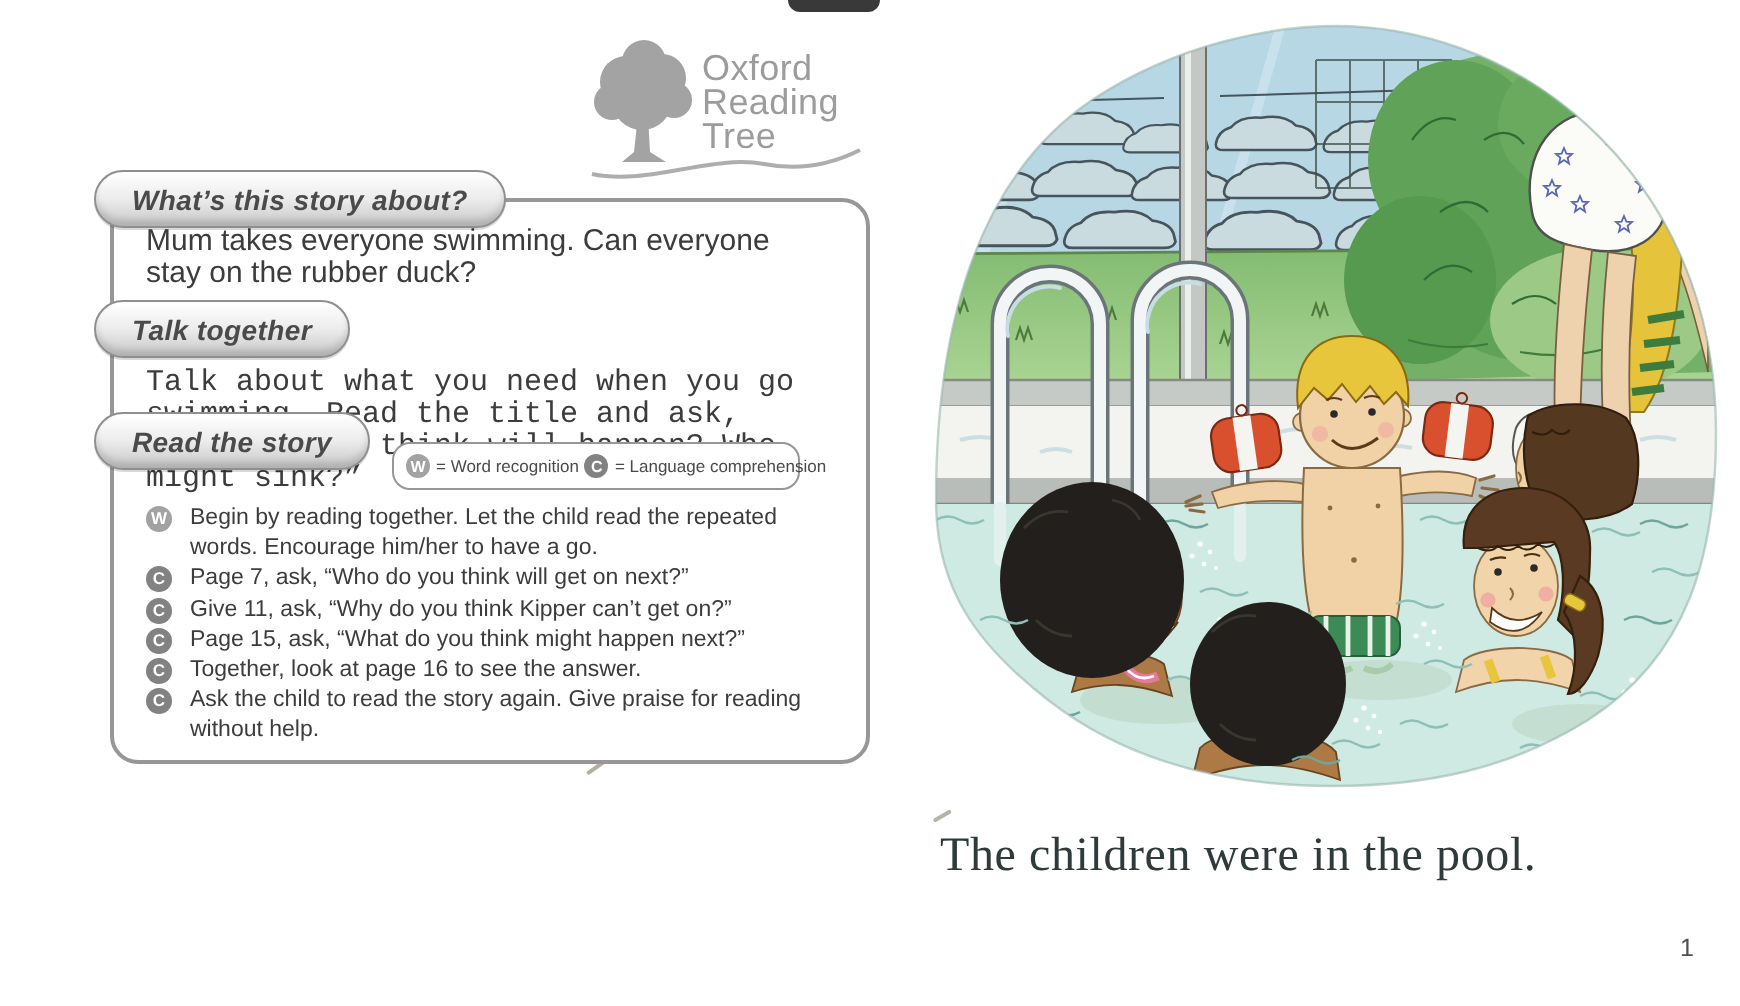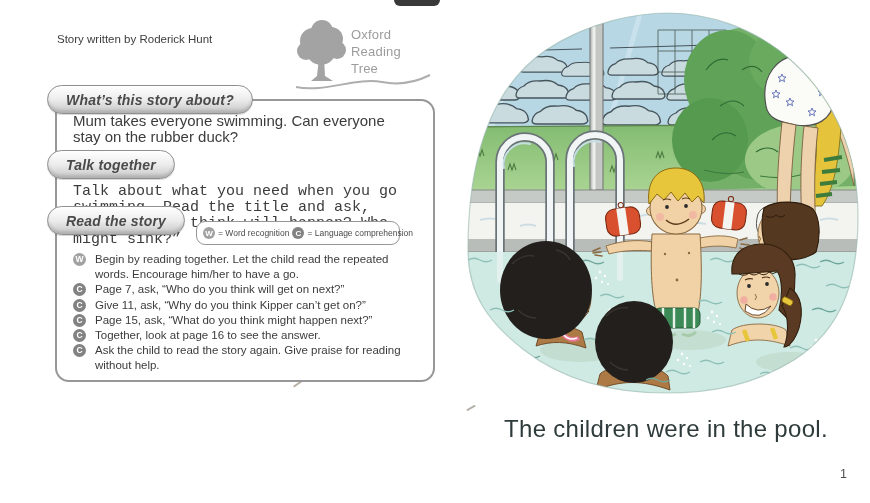--- a/index.html
+++ b/index.html
@@ -7,21 +7,21 @@
     width:870px;height:503px;position:relative;overflow:hidden;
     background:#ffffff;
     font-family:"Liberation Sans","DejaVu Sans",sans-serif;
     -webkit-font-smoothing:antialiased;
   }
   .abs{position:absolute;}
 
   
   .credits{left:57px;top:31px;font-size:11.5px;line-height:16.5px;color:#3d3d3d;}
   .logo-tree{left:293px;top:20px;}
-  .logo-text{left:351px;top:26px;font-size:13px;line-height:17px;color:#9c9c9c;font-weight:500;letter-spacing:.2px;}
+  .logo-text{left:351px;top:26px;font-size:18px;line-height:17px;color:#9c9c9c;font-weight:500;letter-spacing:.2px;}
   .logo-swash{left:294px;top:72px;}
 
   .big-box{
     left:55px;top:99px;width:376px;height:279px;
     border:2px solid #979797;border-radius:14px;background:#fff;
   }
   .pill{
     height:27px;display:flex;align-items:center;padding:0 18px;
     background:linear-gradient(#ffffff 0%,#ececec 50%,#c7c7c7 100%);
     border:1.5px solid #8f8f8f;border-radius:15px;
@@ -52,39 +52,38 @@
   .legend .badge{width:12px;height:12px;font-size:8px;}
 
   .steps{left:73px;top:252px;width:346px;font-size:11.5px;line-height:15.2px;color:#3c3c3c;}
   .step{display:flex;gap:9px;align-items:flex-start;}
   .step .badge{width:13px;height:13px;font-size:8.5px;margin-top:1px;}
   .step .txt{flex:1;max-width:336px;}
 
   
   .illustration{left:460px;top:10px;}
   .caption{
-    left:470px;top:415px;width:392px;text-align:center;
-    font-size:24px;color:#2f3b3b;letter-spacing:.3px;
+    left:470px;top:415px;width:392px;
+    font-size:24px;color:#2f3b3b;letter-spacing:.3px;font-family:Liberation Serif, serif;
   }
   .page-num{left:840px;top:467px;font-size:12.5px;color:#4f4f4f;}
 
   
   .smudge{left:394px;top:0;width:46px;height:6px;background:#1e1e1e;border-radius:0 0 10px 10px;opacity:.88;}
   .mark1{left:292px;top:381px;width:17px;height:2px;background:#b7aea2;transform:rotate(-35deg);border-radius:2px;}
   .mark2{left:466px;top:407px;width:10px;height:1.5px;background:#b7b2aa;transform:rotate(-30deg);border-radius:2px;}
 </style>
 </head>
 <body>
 
 <div class="abs smudge"></div>
 <div class="abs mark1"></div>
 <div class="abs mark2"></div>
 
 <div class="abs credits">
-  <div>Story written by Roderick Hunt</div>
 </div>
 
 <svg class="abs logo-tree" width="58" height="66" viewBox="0 0 58 66">
   <g fill="#a3a3a3">
     <circle cx="20" cy="21" r="13"></circle>
     <circle cx="38" cy="19" r="12"></circle>
     <circle cx="29" cy="11" r="11"></circle>
     <circle cx="28" cy="30" r="15"></circle>
     <circle cx="44" cy="30" r="9"></circle>
     <circle cx="13" cy="31" r="9"></circle>

